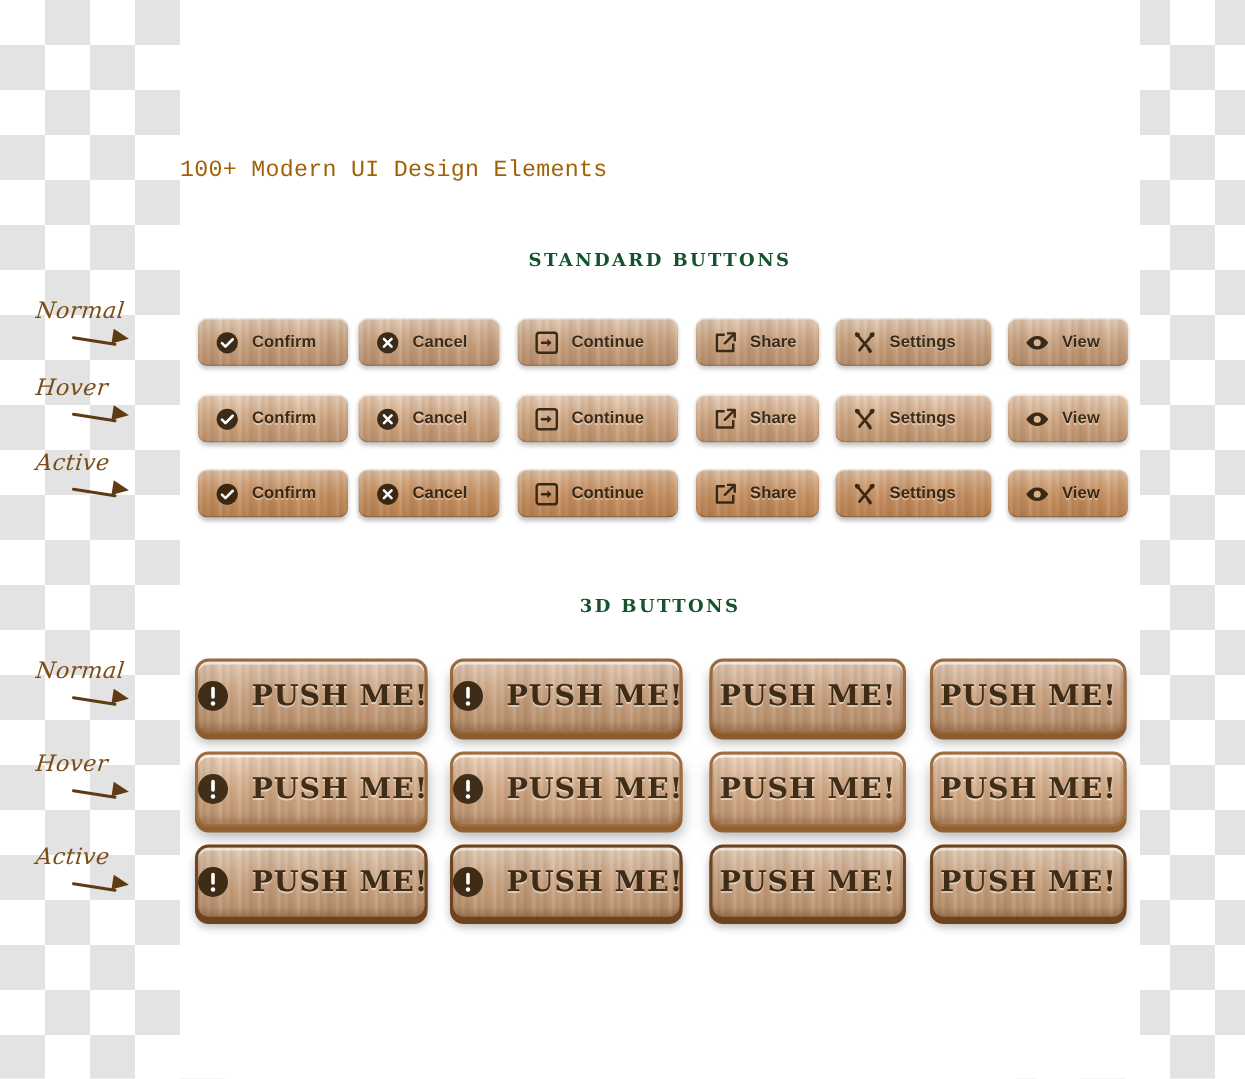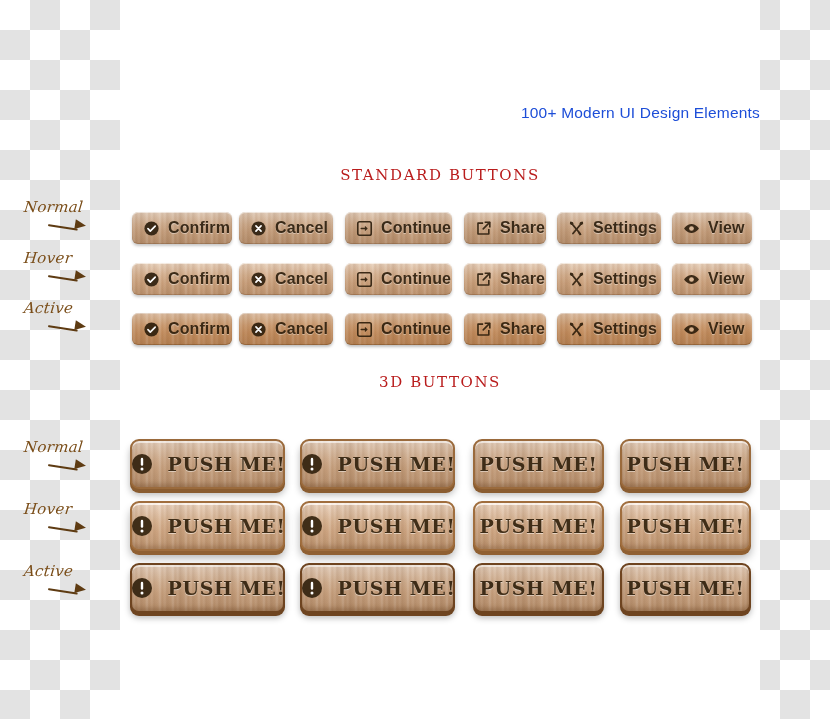--- a/index.html
+++ b/index.html
@@ -34,41 +34,42 @@
     height: 719px;
     background: #ffffff;
   }
 
   
   .main-title {
     position: absolute;
     left: 120px;
     top: 104px;
     width: 640px;
-    text-align: right;
+    text-align: left;
     font-size: 15.5px;
-    color: #1d4ed8;
+    color: #a16207;
     letter-spacing: 0.2px;
     white-space: nowrap;
+    font-family: Liberation Mono, monospace;
   }
 
   .section-title {
     position: absolute;
     width: 640px;
     left: 120px;
     text-align: center;
     font-family: "DejaVu Serif", serif;
-    font-weight: normal;
-    font-size: 15px;
+    font-weight: bold;
+    font-size: 12px;
     letter-spacing: 1.6px;
-    color: #b91c1c;
+    color: #14532d;
     text-shadow: 1px 1px 0 rgba(255,255,255,0.85);
   }
   .section-title.standard { top: 166px; }
-  .section-title.threed   { top: 373px; }
+  .section-title.threed   { top: 397px; }
 
   
   .state-label {
     position: absolute;
     width: 110px;
     text-align: left;
     color: #7a4d18;
   }
   .state-label .word {
     display: block;
@@ -165,21 +166,21 @@
   .r-active .std-btn {
     background-color: #c79a72;
     filter: saturate(1.22) brightness(0.97);
     box-shadow:
       inset 0 1px 0 rgba(255,255,255,0.40),
       inset 0 -1px 0 rgba(100,62,30,0.38),
       0 2px 3px rgba(0,0,0,0.25);
   }
 
   .std-btn .lbl {
-    font-size: 16px;
+    font-size: 11px;
     font-weight: bold;
     color: #3a2a18;
     white-space: nowrap;
     text-shadow: 0 1px 0 rgba(255,255,255,0.38);
     letter-spacing: 0.1px;
   }
 
   .std-ico {
     width: 17px;
     height: 17px;

